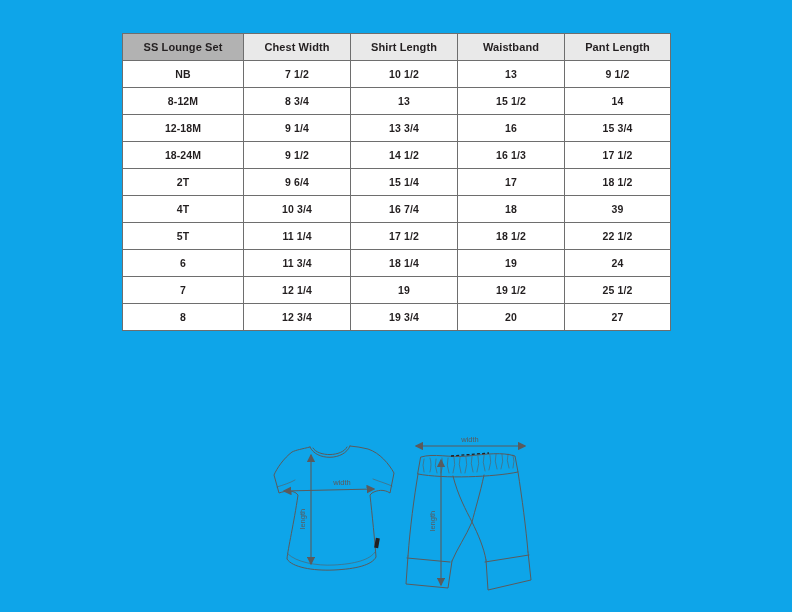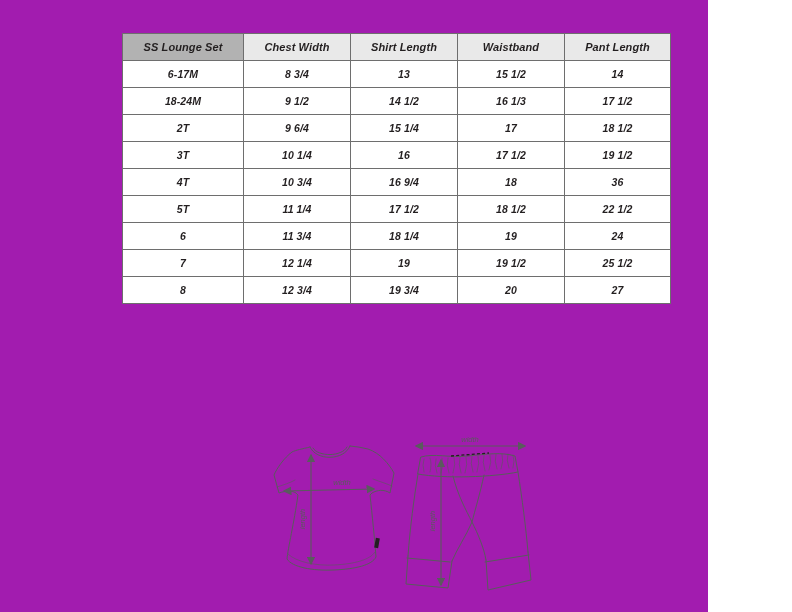--- a/index.html
+++ b/index.html
@@ -9,21 +9,21 @@
     --text:#231f20;
     --line-art:#5a5b5d;
   }
   *{box-sizing:border-box;}
   html,body{margin:0;padding:0;}
   body{
     width:792px;height:612px;background:#ffffff;
     font-family:"Liberation Sans",sans-serif;
     position:relative;overflow:hidden;
   }
-  .page{position:relative;width:708px;height:612px;background:#a21caf;font-style:italic;}
+  .page{position:relative;width:792px;height:612px;background:#0ea5e9;}
 
   table.size-chart{
     position:absolute;left:122px;top:33px;width:548px;
     border-collapse:collapse;table-layout:fixed;
   }
   table.size-chart th, table.size-chart td{
     border:1px solid var(--table-border);
     height:27px;padding:0;
     text-align:center;vertical-align:middle;
     font-size:10.5px;font-weight:bold;color:var(--text);
@@ -60,53 +60,60 @@
       <tr>
         <th class="title-cell">SS Lounge Set</th>
         <th>Chest Width</th>
         <th>Shirt Length</th>
         <th>Waistband</th>
         <th>Pant Length</th>
       </tr>
     </thead>
     <tbody id="size-rows">
         <tr>
-          <td>6-17M</td>
+          <td>NB</td>
+          <td>7 1/2</td>
+          <td>10 1/2</td>
+          <td>13</td>
+          <td>9 1/2</td>
+        </tr>
+        <tr>
+          <td>8-12M</td>
           <td>8 3/4</td>
           <td>13</td>
           <td>15 1/2</td>
           <td>14</td>
+        </tr>
+        <tr>
+          <td>12-18M</td>
+          <td>9 1/4</td>
+          <td>13 3/4</td>
+          <td>16</td>
+          <td>15 3/4</td>
         </tr>
         <tr>
           <td>18-24M</td>
           <td>9 1/2</td>
           <td>14 1/2</td>
           <td>16 1/3</td>
           <td>17 1/2</td>
         </tr>
         <tr>
           <td>2T</td>
           <td>9 6/4</td>
           <td>15 1/4</td>
           <td>17</td>
           <td>18 1/2</td>
         </tr>
         <tr>
-          <td>3T</td>
-          <td>10 1/4</td>
-          <td>16</td>
-          <td>17 1/2</td>
-          <td>19 1/2</td>
-        </tr>
-        <tr>
           <td>4T</td>
           <td>10 3/4</td>
-          <td>16 9/4</td>
+          <td>16 7/4</td>
           <td>18</td>
-          <td>36</td>
+          <td>39</td>
         </tr>
         <tr>
           <td>5T</td>
           <td>11 1/4</td>
           <td>17 1/2</td>
           <td>18 1/2</td>
           <td>22 1/2</td>
         </tr>
         <tr>
           <td>6</td>

